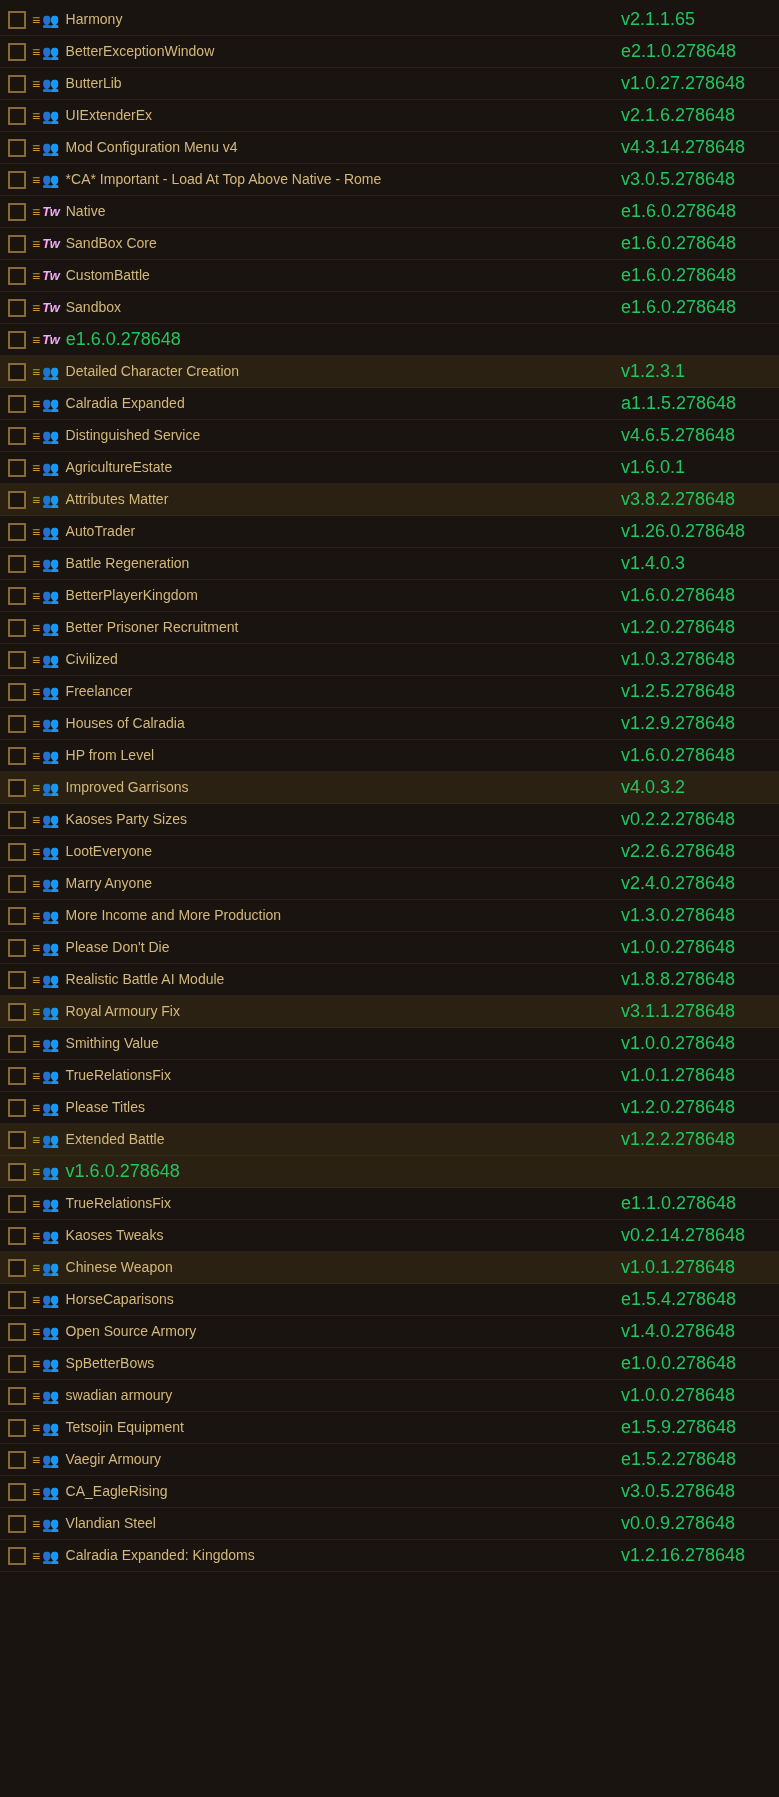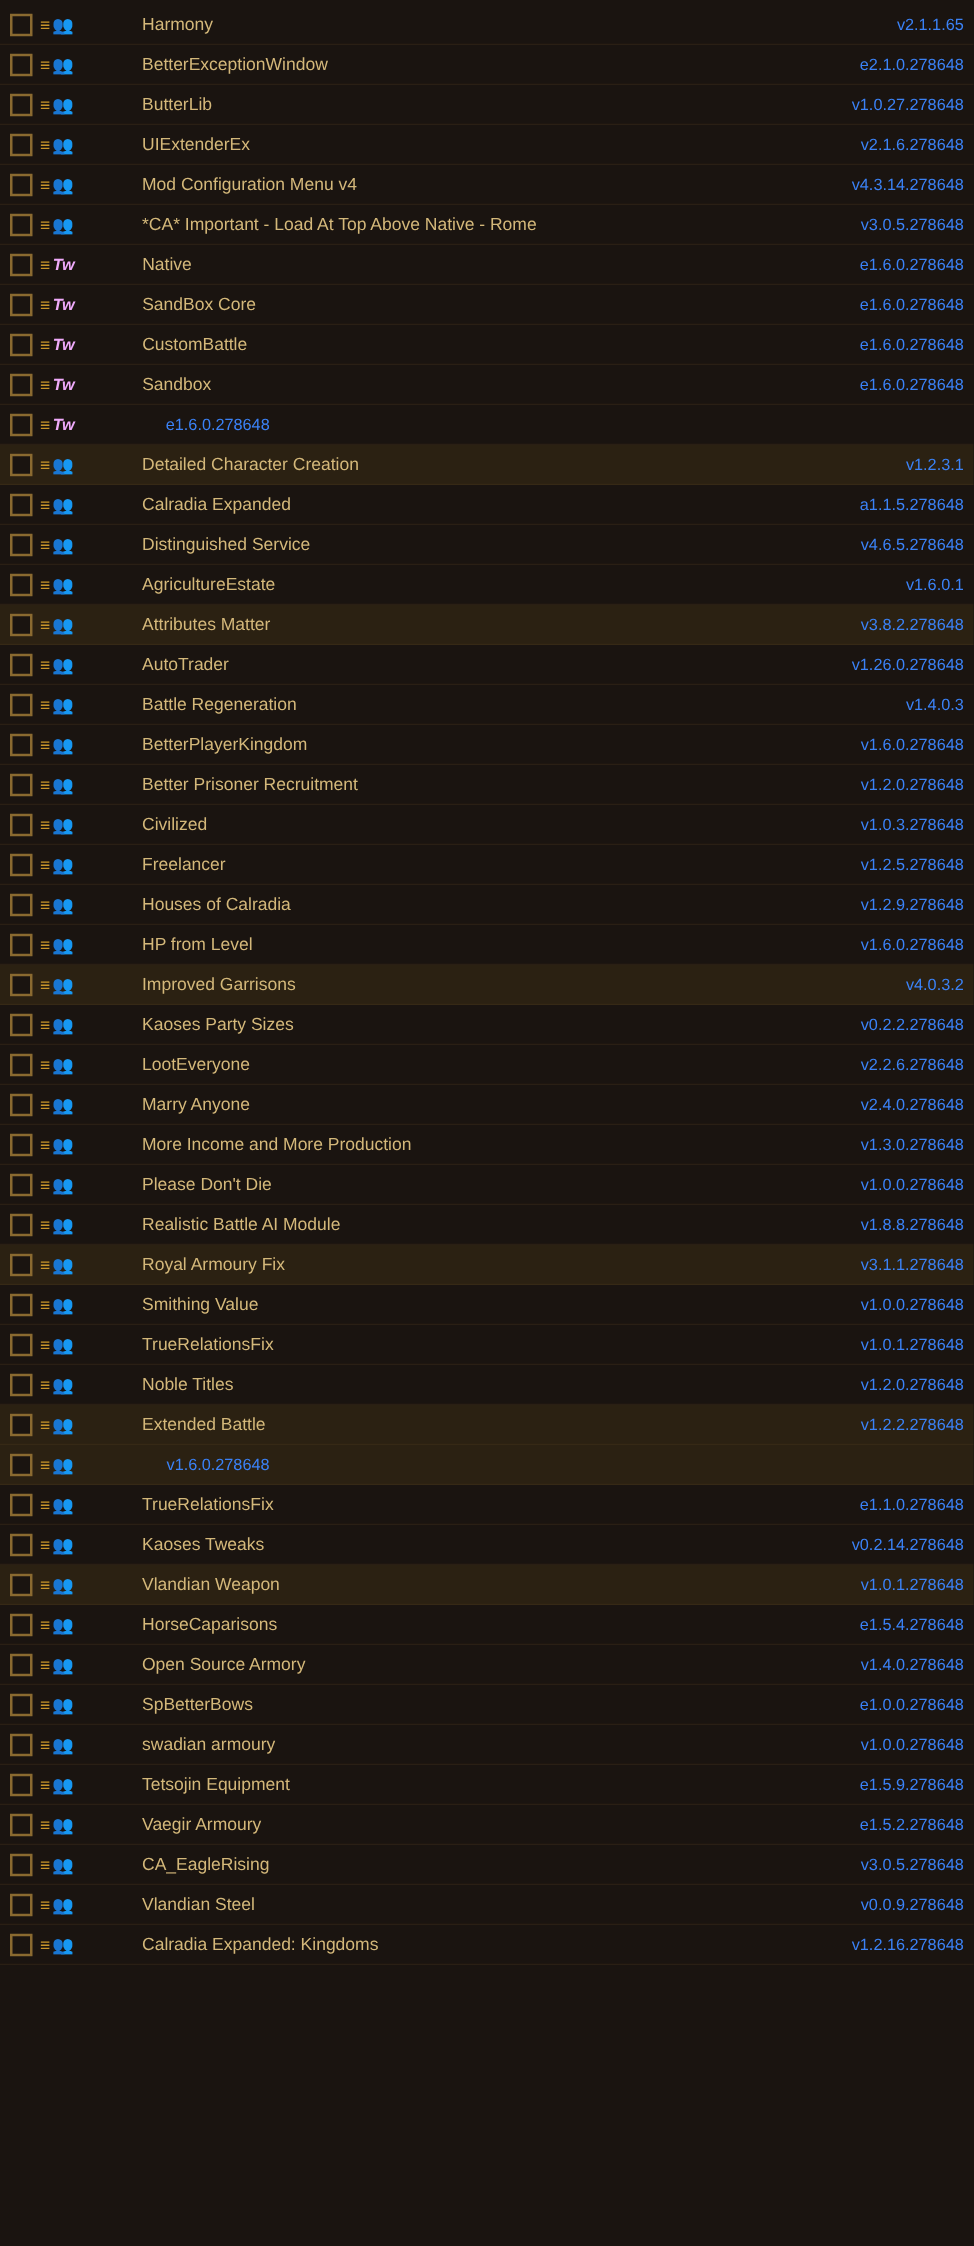--- a/index.html
+++ b/index.html
@@ -65,27 +65,25 @@
       margin-right: 6px;
       flex-shrink: 0;
       font-style: italic;
     }
 
     .mod-name {
       flex: 1;
       font-size: 14px;
       color: #d4b87a;
       line-height: 1.3;
-      margin-left: 48px;
     }
 
     .mod-version {
-      font-size: 13px;
-      color: #3b82f6;
-      text-align: right;
+      font-size: 18px;
+      color: #22c55e;
       min-width: 150px;
       flex-shrink: 0;
     }
   </style>
 </head>
 <body>
 
 <div class="mod-list">
 <div class="mod-row">
       <div class="checkbox"></div>
@@ -321,21 +319,21 @@
       <div class="checkbox"></div>
       <span class="icon-drag">≡</span>
       <span class="icon-group">👥</span>
       <span class="mod-name">TrueRelationsFix</span>
       <span class="mod-version">v1.0.1.278648</span>
     </div>
     <div class="mod-row">
       <div class="checkbox"></div>
       <span class="icon-drag">≡</span>
       <span class="icon-group">👥</span>
-      <span class="mod-name">Noble Titles</span>
+      <span class="mod-name">Please Titles</span>
       <span class="mod-version">v1.2.0.278648</span>
     </div>
     <div class="mod-row highlighted">
       <div class="checkbox"></div>
       <span class="icon-drag">≡</span>
       <span class="icon-group">👥</span>
       <span class="mod-name">Extended Battle</span>
       <span class="mod-version">v1.2.2.278648</span>
     </div>
     <div class="mod-row highlighted">
@@ -355,21 +353,21 @@
       <div class="checkbox"></div>
       <span class="icon-drag">≡</span>
       <span class="icon-group">👥</span>
       <span class="mod-name">Kaoses Tweaks</span>
       <span class="mod-version">v0.2.14.278648</span>
     </div>
     <div class="mod-row highlighted">
       <div class="checkbox"></div>
       <span class="icon-drag">≡</span>
       <span class="icon-group">👥</span>
-      <span class="mod-name">Vlandian Weapon</span>
+      <span class="mod-name">Chinese Weapon</span>
       <span class="mod-version">v1.0.1.278648</span>
     </div>
     <div class="mod-row">
       <div class="checkbox"></div>
       <span class="icon-drag">≡</span>
       <span class="icon-group">👥</span>
       <span class="mod-name">HorseCaparisons</span>
       <span class="mod-version">e1.5.4.278648</span>
     </div>
     <div class="mod-row">

